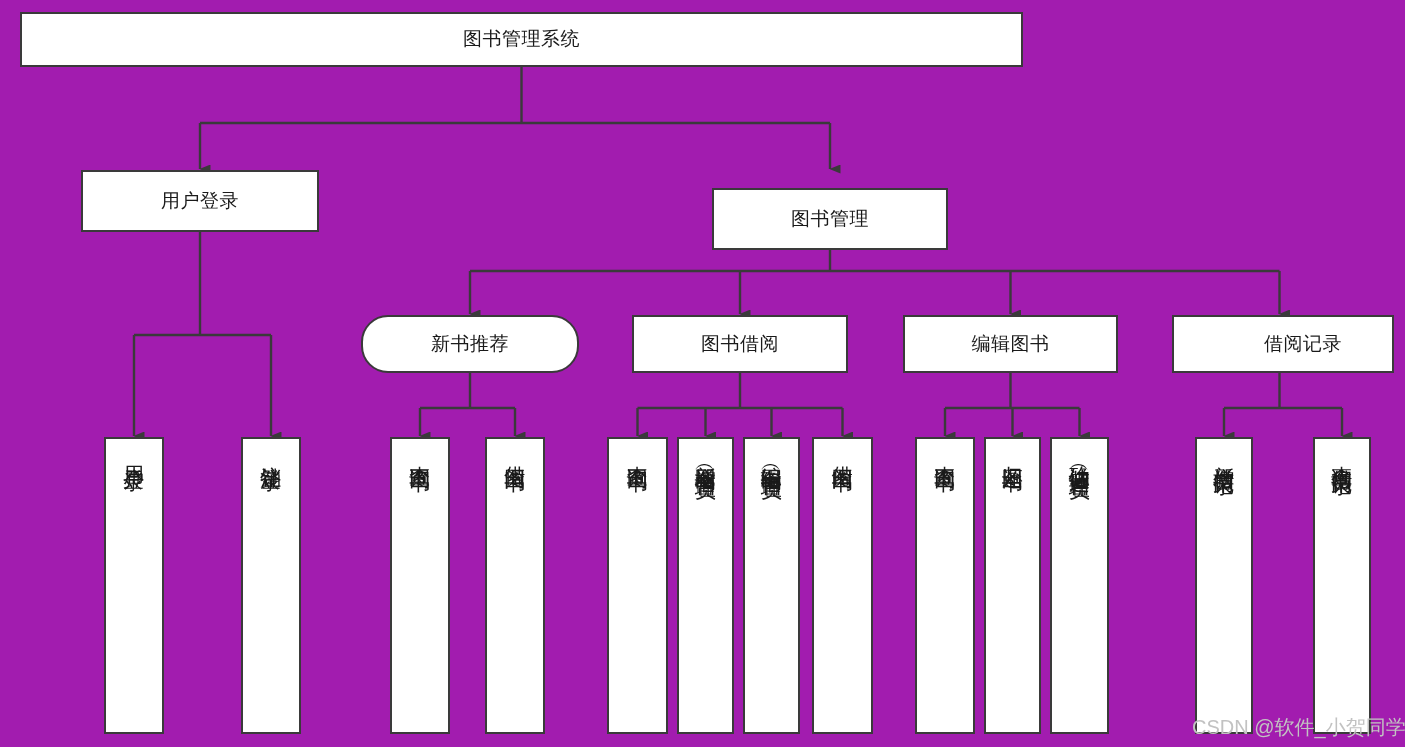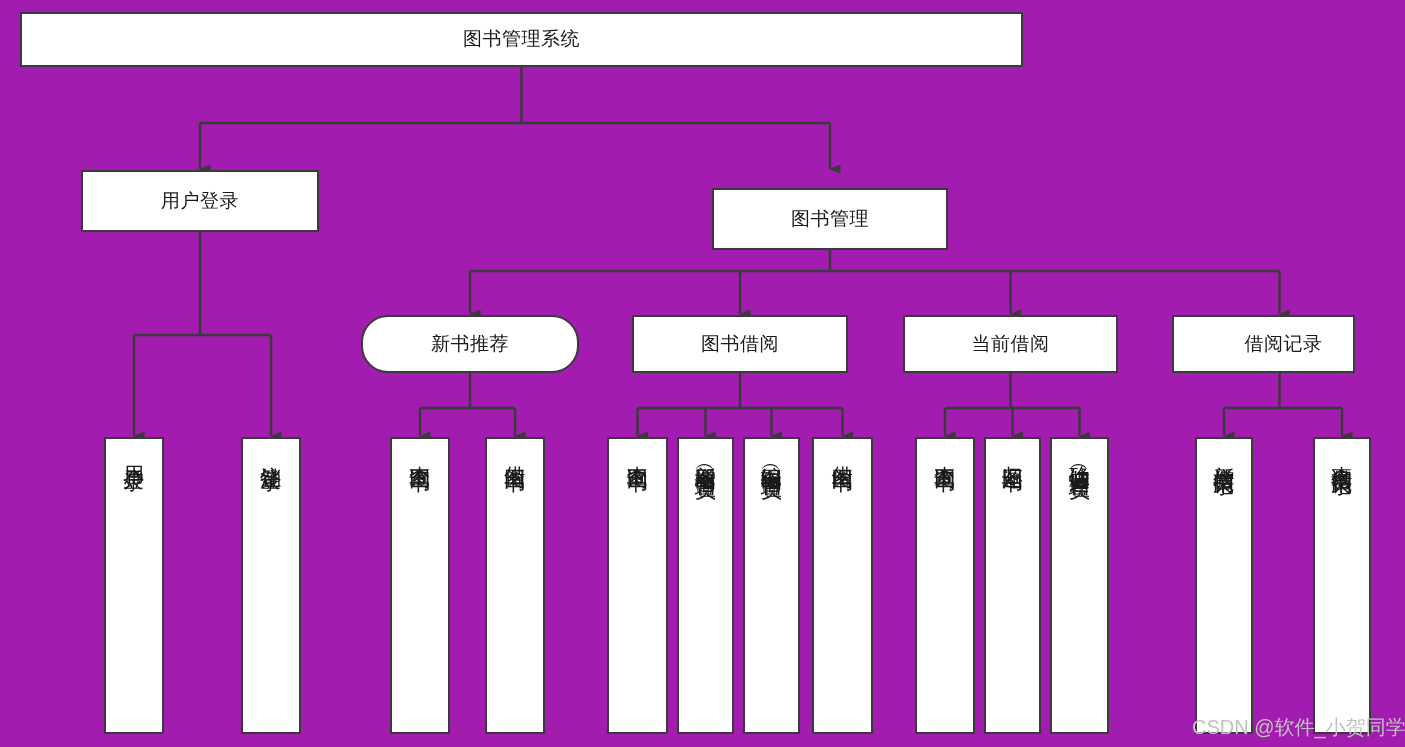--- a/index.html
+++ b/index.html
@@ -128,23 +128,23 @@
       <div class="node horiz" style="left: 712px; top: 188px; width: 236px; height: 62px;">
         <span class="node-label">图书管理</span>
       </div>
       <div class="node horiz" style="left: 361px; top: 315px; width: 218px; height: 58px; border-radius: 27px;">
         <span class="node-label">新书推荐</span>
       </div>
       <div class="node horiz" style="left: 632px; top: 315px; width: 216px; height: 58px;">
         <span class="node-label">图书借阅</span>
       </div>
       <div class="node horiz" style="left: 903px; top: 315px; width: 215px; height: 58px;">
-        <span class="node-label">当前借阅</span>
+        <span class="node-label">编辑图书</span>
       </div>
-      <div class="node horiz" style="left: 1172px; top: 315px; width: 183px; height: 58px; padding-left: 40px;">
+      <div class="node horiz" style="left: 1172px; top: 315px; width: 222px; height: 58px; padding-left: 40px;">
         <span class="node-label">借阅记录</span>
       </div>
       <div class="node vert" style="left: 104px; top: 437px; width: 60px; height: 297px;">
         <span class="node-label">用户登录</span>
       </div>
       <div class="node vert" style="left: 241px; top: 437px; width: 60px; height: 297px;">
         <span class="node-label">注销登录</span>
       </div>
       <div class="node vert" style="left: 390px; top: 437px; width: 60px; height: 297px;">
         <span class="node-label">查询图书</span>

